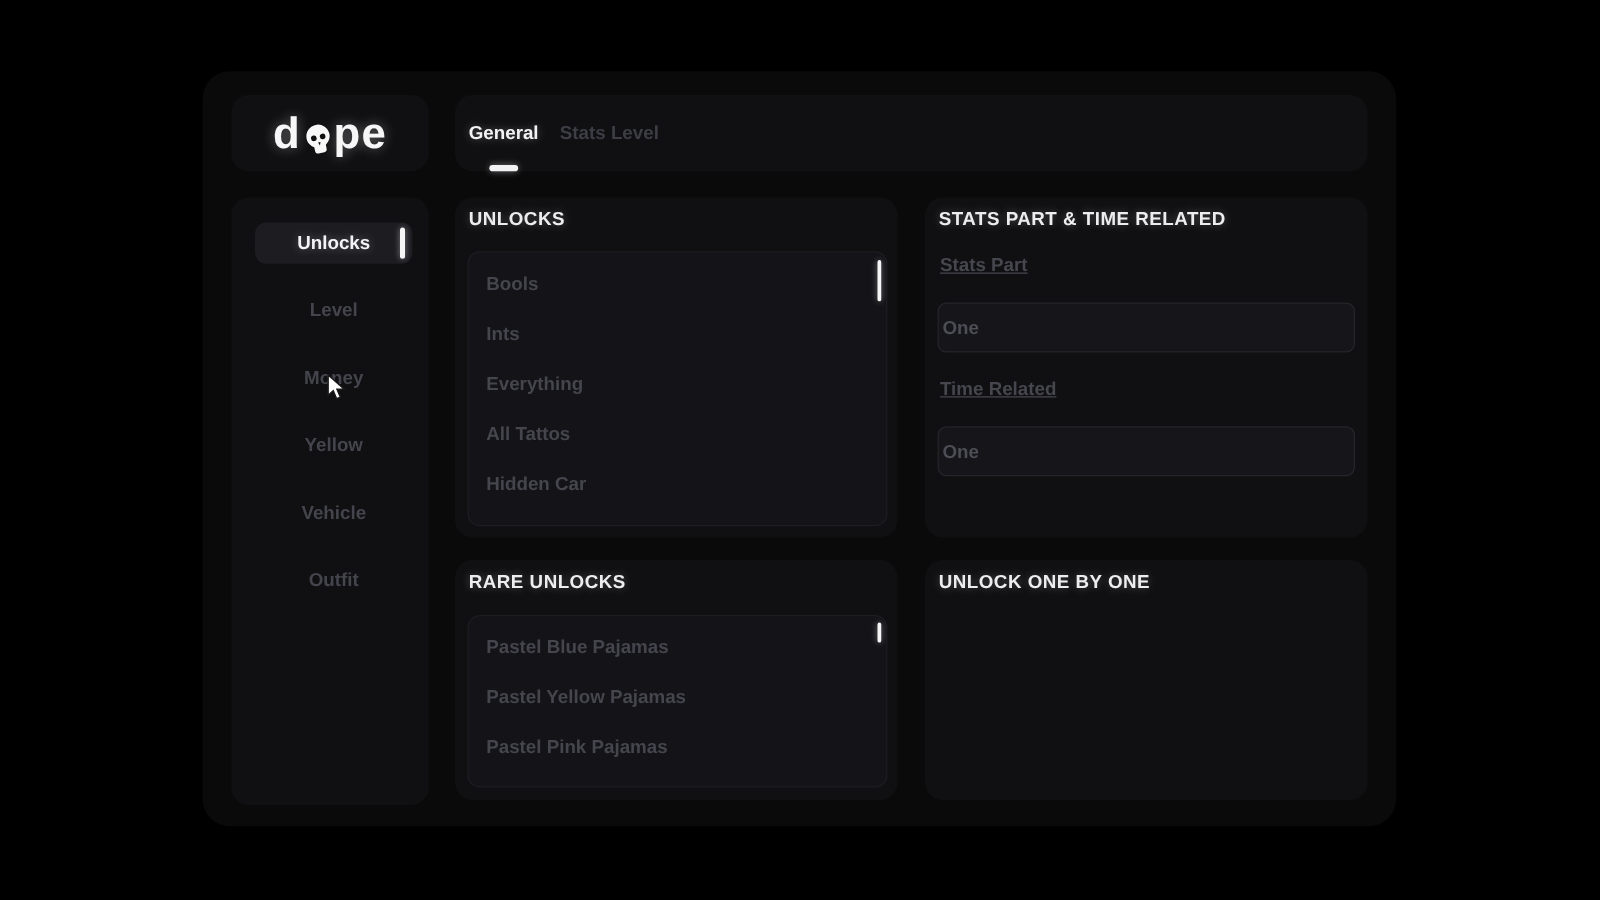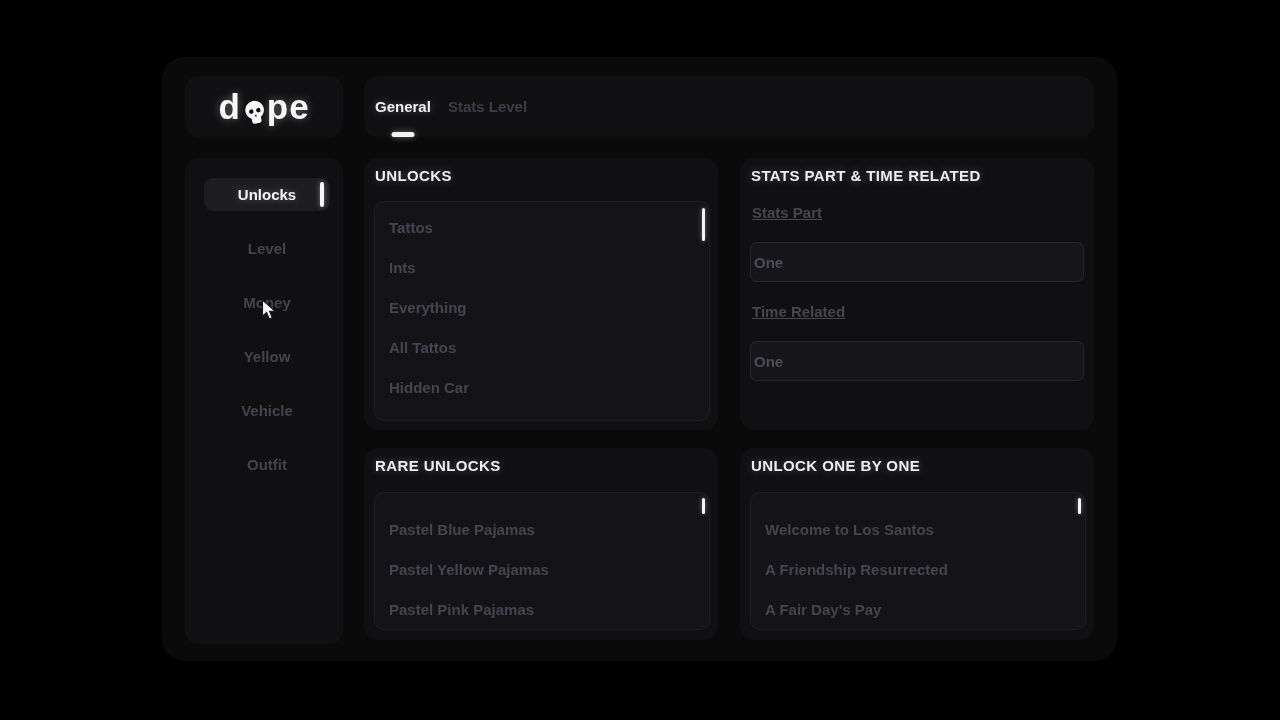--- a/index.html
+++ b/index.html
@@ -60,21 +60,21 @@
   .panel-tr { left: 578px; top: 101px; width: 354px; height: 272px; }
   .panel-bl { left: 202px; top: 391px; width: 354px; height: 192px; }
   .panel-br { left: 578px; top: 391px; width: 354px; height: 192px; }
 
   .listbox {
     position: absolute; left: 10px; width: 336px;
     background: #141418; border: 1px solid rgba(255,255,255,.045);
     border-radius: 10px; padding: 5px 0 0 14px; overflow: hidden;
   }
   .listbox.tall { top: 43px; height: 220px; }
-  .listbox.short { top: 44px; height: 138px; padding-top: 16px; }
+  .listbox.short { top: 44px; height: 138px; padding-top: 4px; }
   .list-item {
     height: 40px; display: flex; align-items: center;
     font-size: 15px; font-weight: 700; color: #44454d; cursor: pointer;
   }
   .scroll-thumb {
     position: absolute; right: 4px; width: 3.5px; border-radius: 2px;
     background: #f5f5f6; box-shadow: 0 0 5px rgba(255,255,255,.4);
   }
   .scroll-thumb.t1 { top: 6px; height: 33px; }
   .scroll-thumb.t2 { top: 5px; height: 16px; }
@@ -140,21 +140,21 @@
       <span>Vehicle</span>
     </div>
     <div class="side-item">
       <span>Outfit</span>
     </div>
   </div>
 
   <div class="card panel-tl">
     <div class="panel-title">UNLOCKS</div>
     <div class="listbox tall">
-      <div class="list-item">Tattos</div>
+      <div class="list-item">Bools</div>
       <div class="list-item">Ints</div>
       <div class="list-item">Everything</div>
       <div class="list-item">All Tattos</div>
       <div class="list-item">Hidden Car</div>
       <div class="scroll-thumb t1"></div>
     </div>
   </div>
 
   <div class="card panel-tr">
     <div class="panel-title">STATS PART &amp; TIME RELATED</div>
@@ -173,25 +173,19 @@
     <div class="listbox short">
       <div class="list-item">Pastel Blue Pajamas</div>
       <div class="list-item">Pastel Yellow Pajamas</div>
       <div class="list-item">Pastel Pink Pajamas</div>
       <div class="scroll-thumb t2"></div>
     </div>
   </div>
 
   <div class="card panel-br">
     <div class="panel-title">UNLOCK ONE BY ONE</div>
-    <div class="listbox short">
-      <div class="list-item">Welcome to Los Santos</div>
-      <div class="list-item">A Friendship Resurrected</div>
-      <div class="list-item">A Fair Day's Pay</div>
-      <div class="scroll-thumb t2"></div>
-    </div>
   </div>
 
 </div>
 
 <svg class="cursor" viewBox="0 0 17 22">
   <path d="M1.5 1 L1.5 17.2 L5.6 13.6 L8.3 20 L11.3 18.7 L8.6 12.4 L14.2 12.2 Z" fill="#ffffff" stroke="#1a1a1a" stroke-width="1.2"></path>
 </svg>
 
 </body></html>

